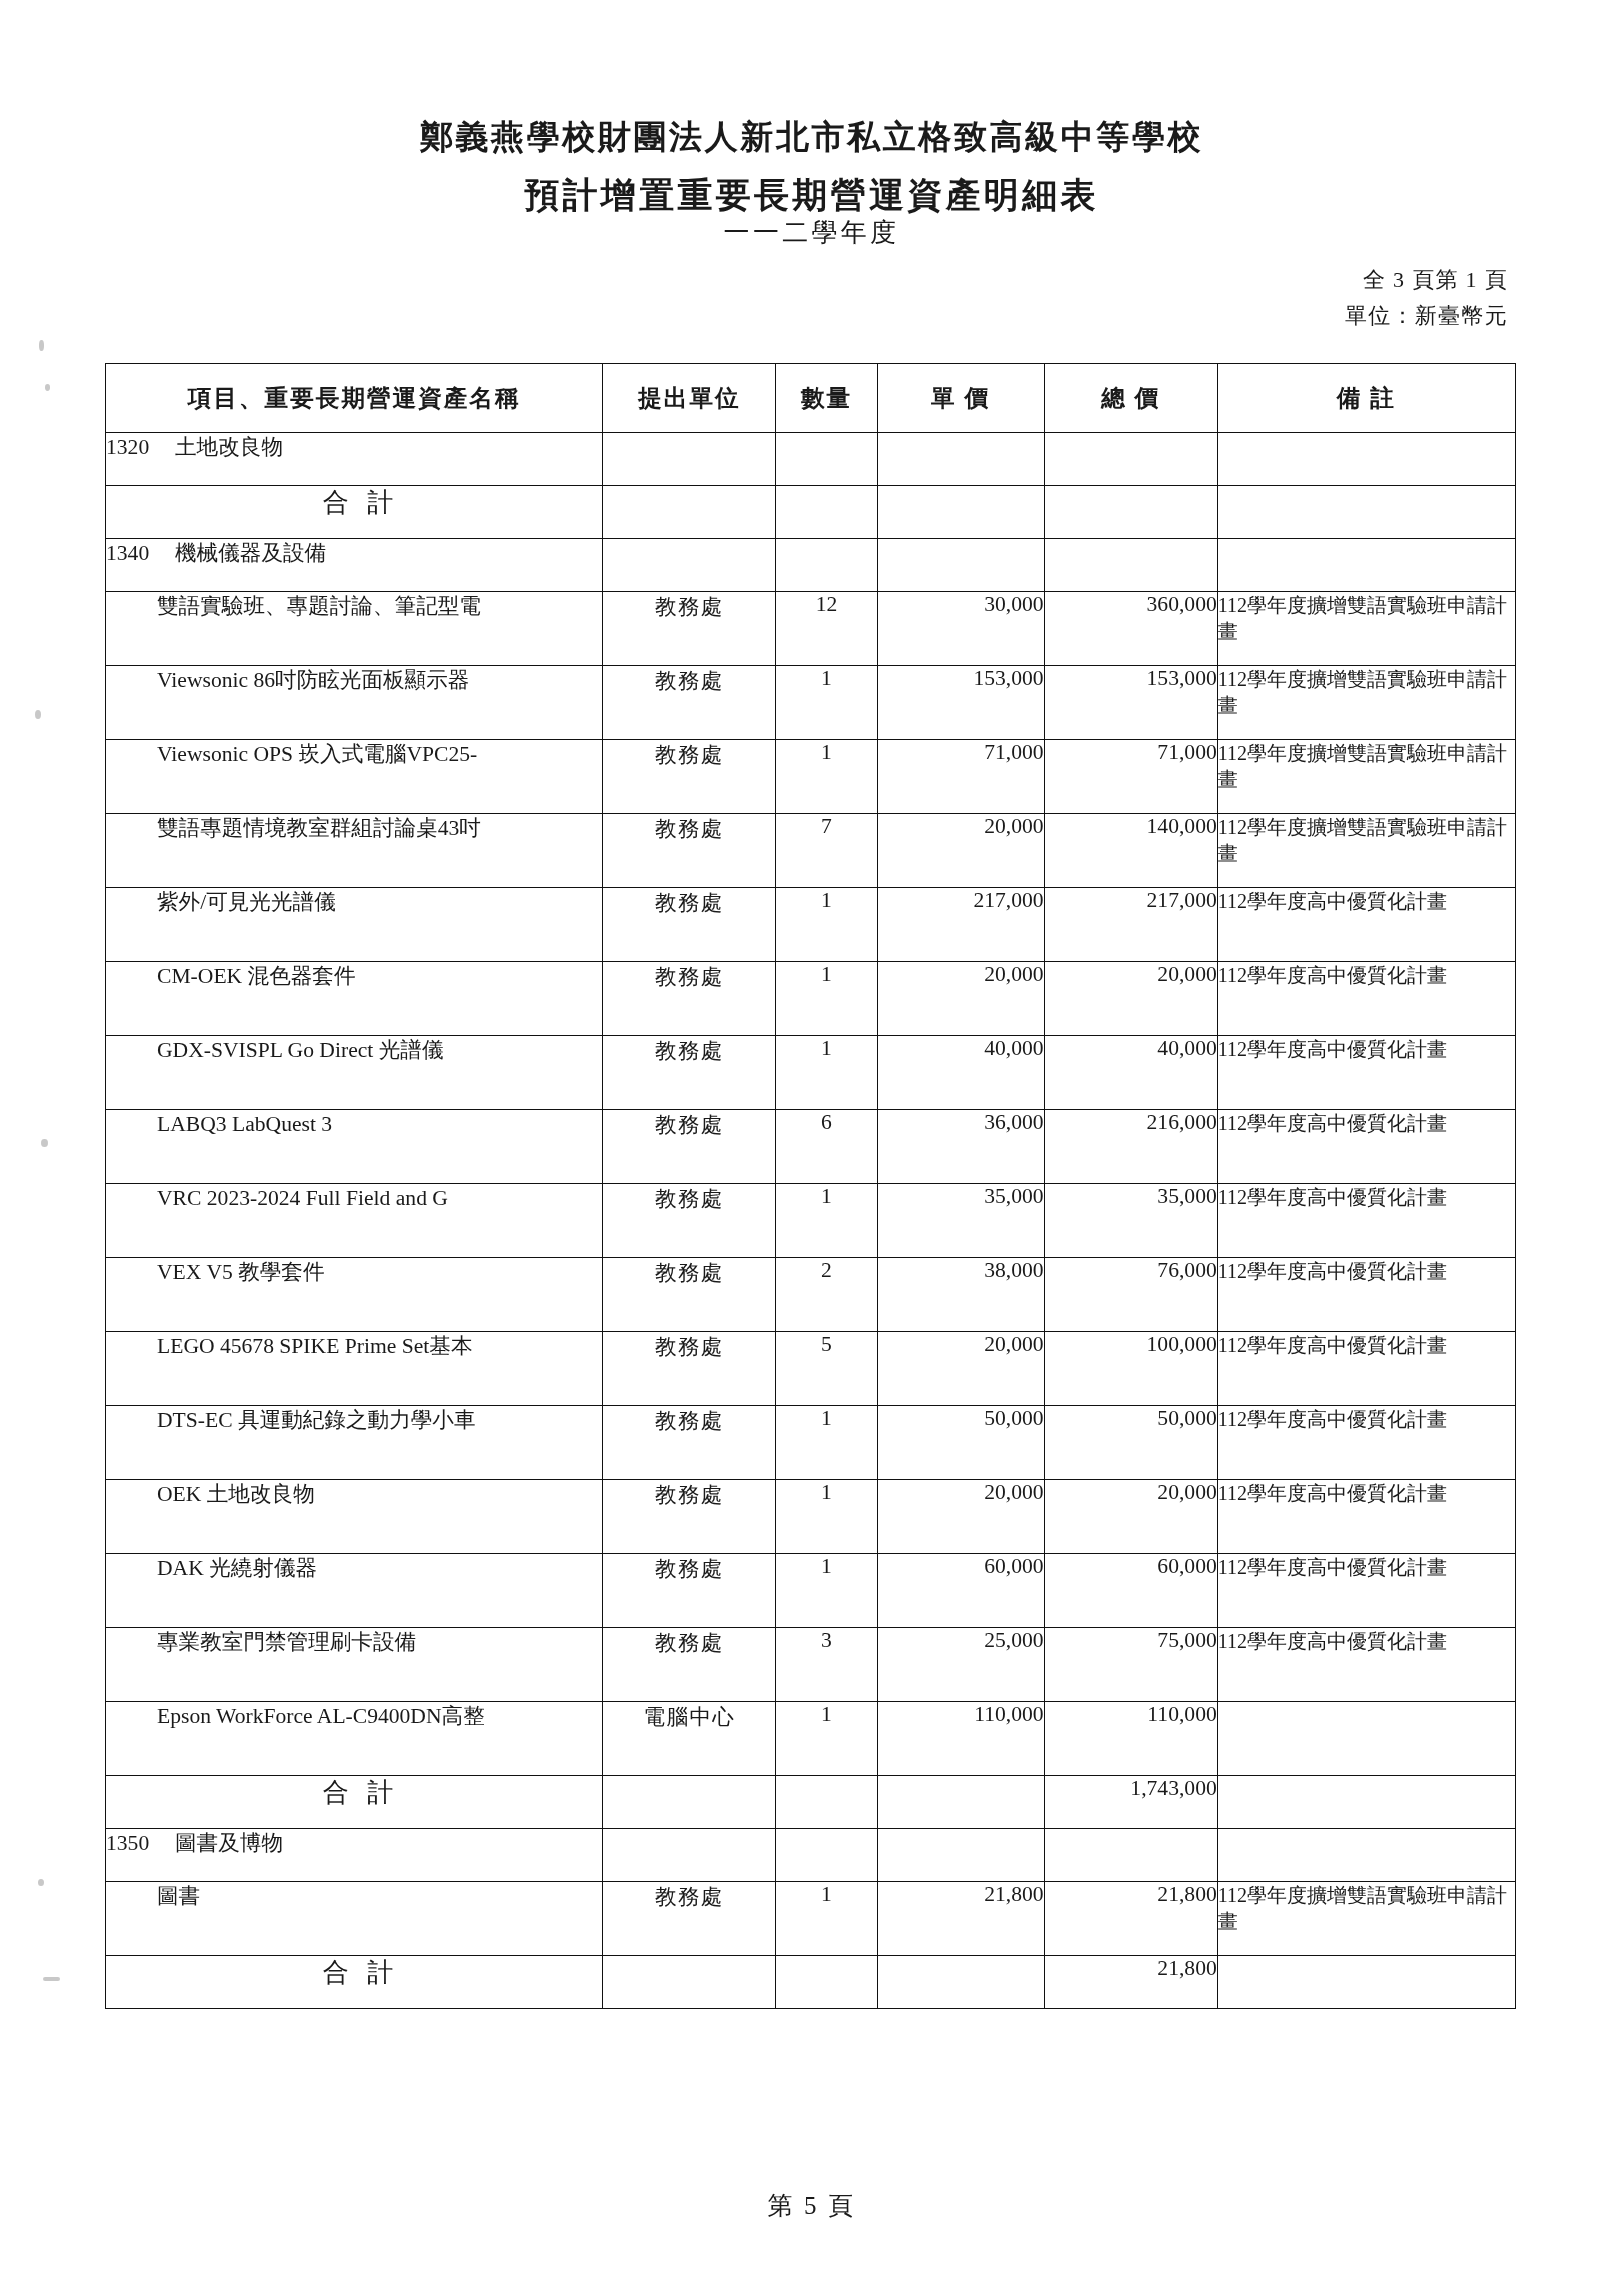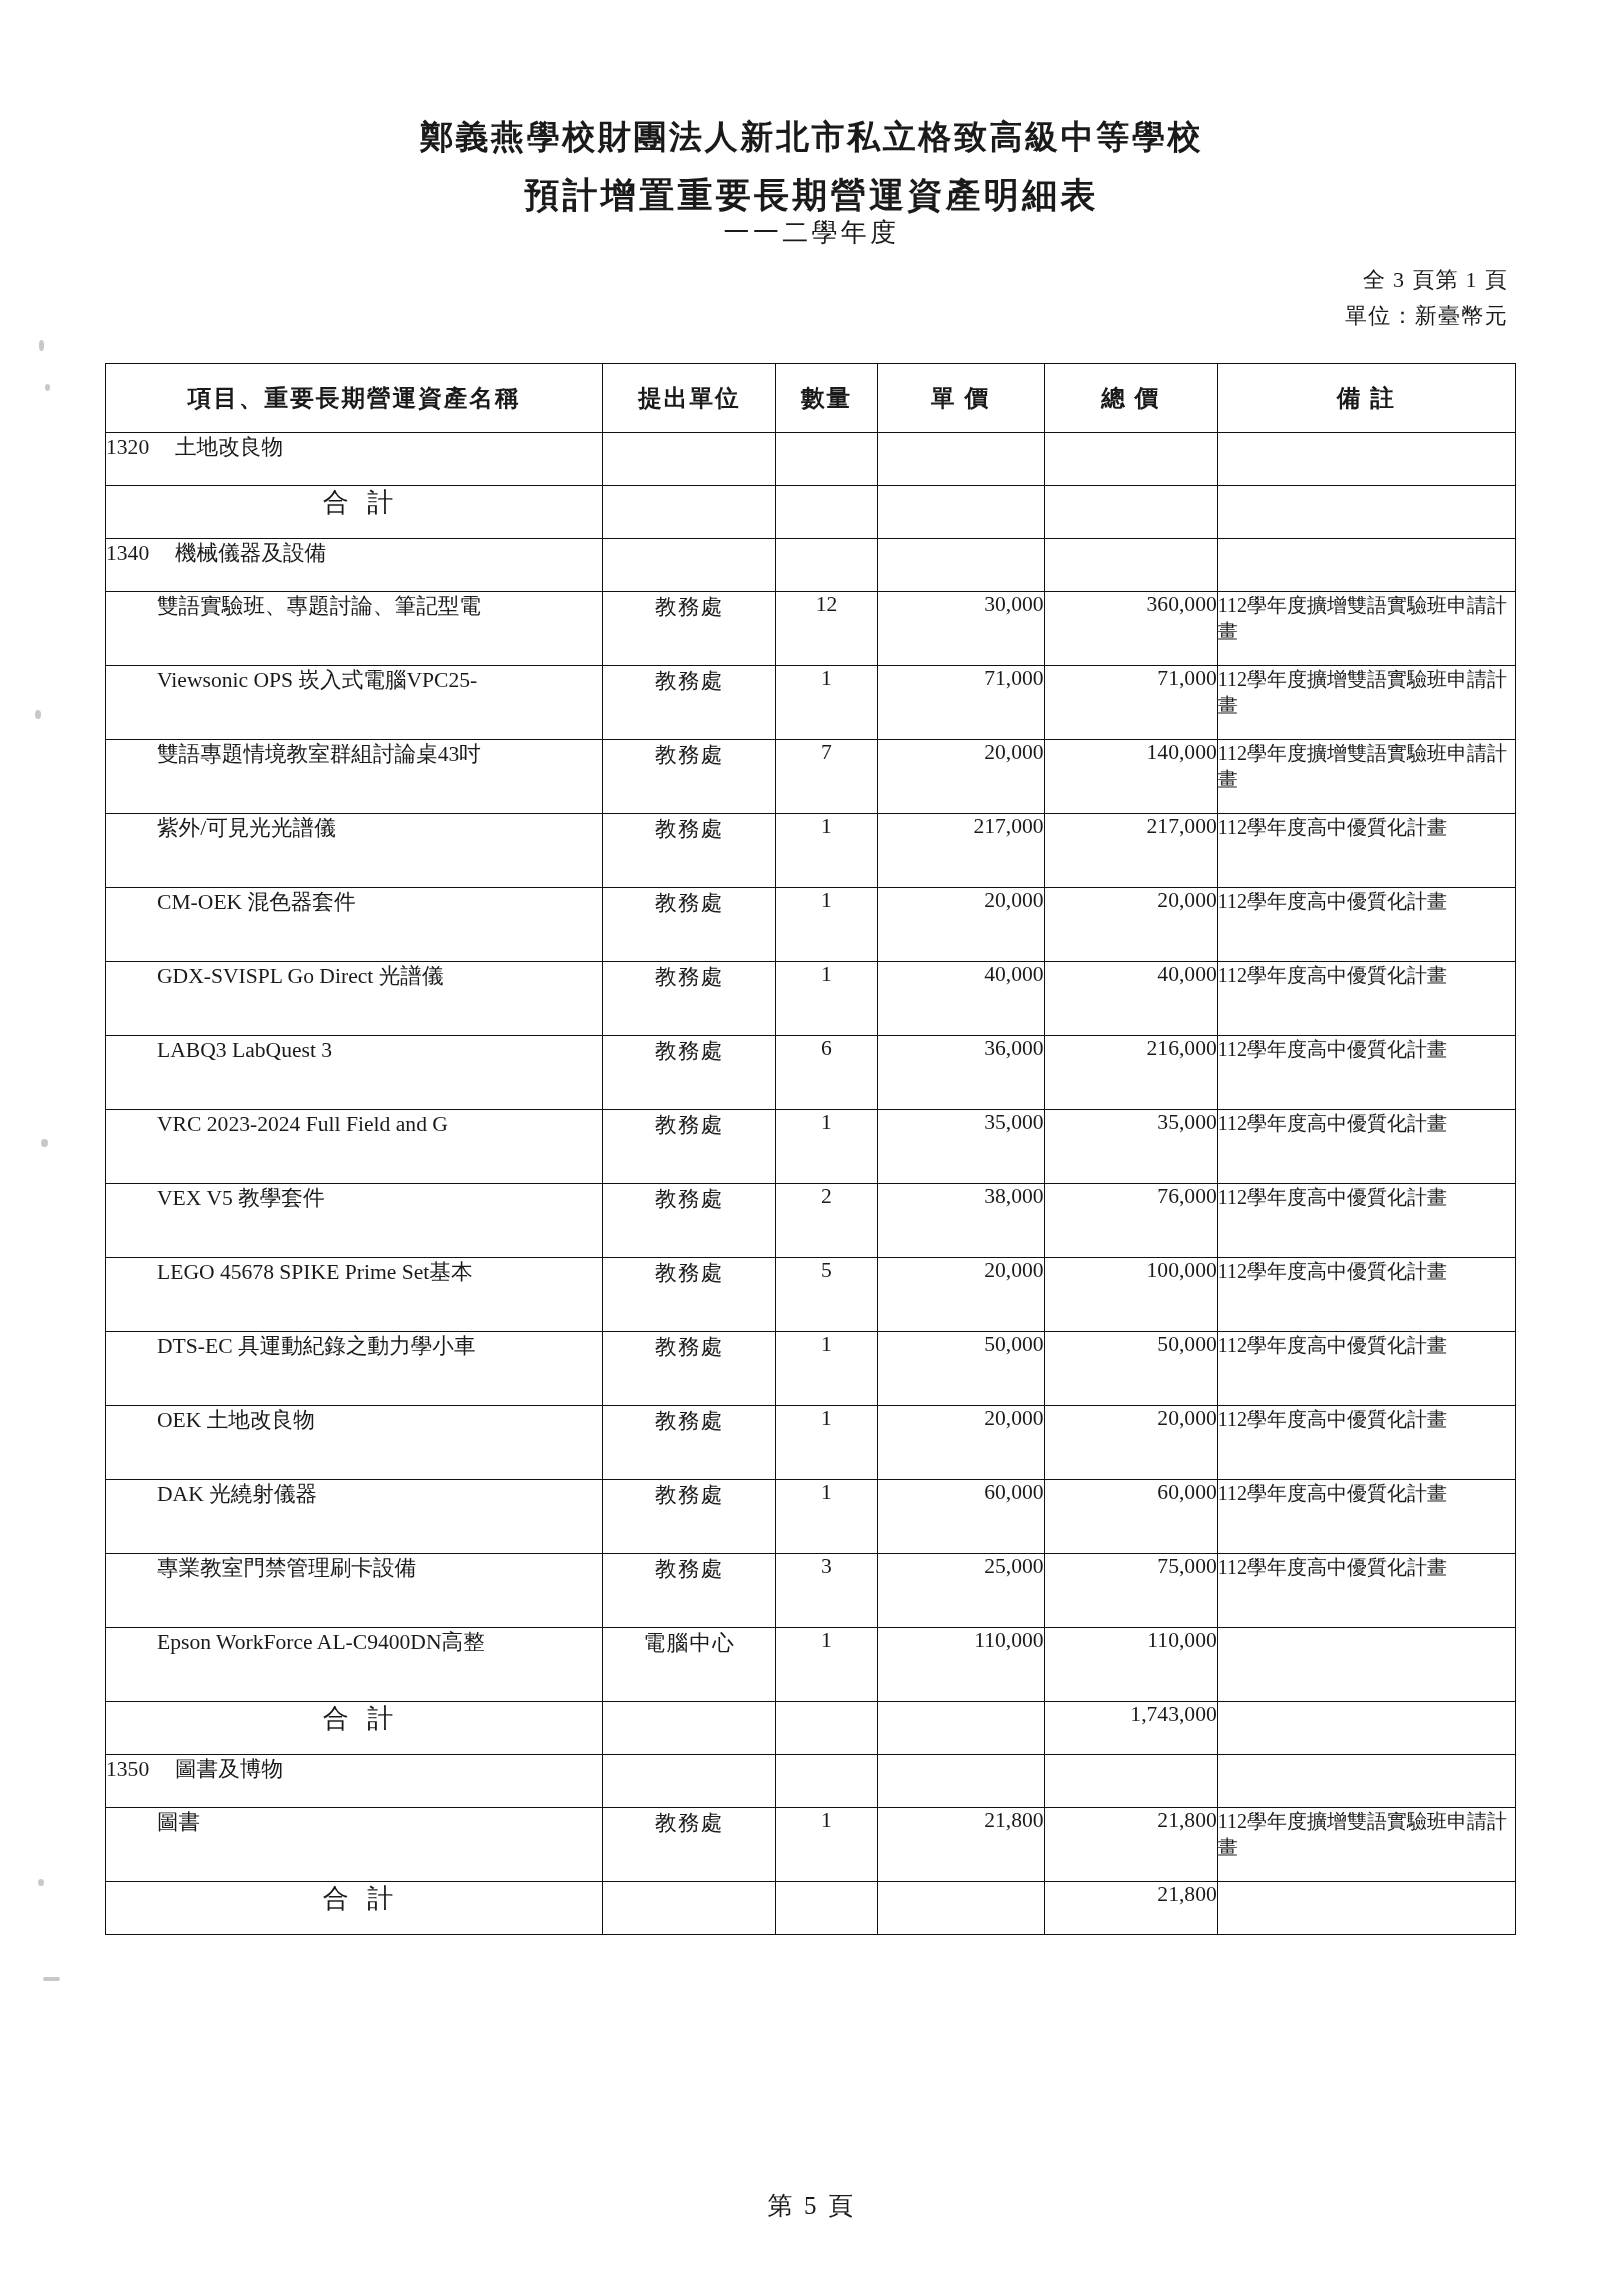--- a/index.html
+++ b/index.html
@@ -233,20 +233,28 @@
 
         <tr class="row tall">
           <td class="c-name indent">雙語實驗班、專題討論、筆記型電</td>
           <td class="c-unit">教務處</td>
           <td class="c-qty">12</td>
           <td class="c-price">30,000</td>
           <td class="c-total">360,000</td>
           <td class="c-note">112學年度擴增雙語實驗班申請計畫</td>
         </tr>
         <tr class="row tall">
+          <td class="c-name indent">Viewsonic 86吋防眩光面板顯示器</td>
+          <td class="c-unit">教務處</td>
+          <td class="c-qty">1</td>
+          <td class="c-price">153,000</td>
+          <td class="c-total">153,000</td>
+          <td class="c-note">112學年度擴增雙語實驗班申請計畫</td>
+        </tr>
+        <tr class="row tall">
           <td class="c-name indent">Viewsonic OPS 崁入式電腦VPC25-</td>
           <td class="c-unit">教務處</td>
           <td class="c-qty">1</td>
           <td class="c-price">71,000</td>
           <td class="c-total">71,000</td>
           <td class="c-note">112學年度擴增雙語實驗班申請計畫</td>
         </tr>
         <tr class="row tall">
           <td class="c-name indent">雙語專題情境教室群組討論桌43吋</td>
           <td class="c-unit">教務處</td>

